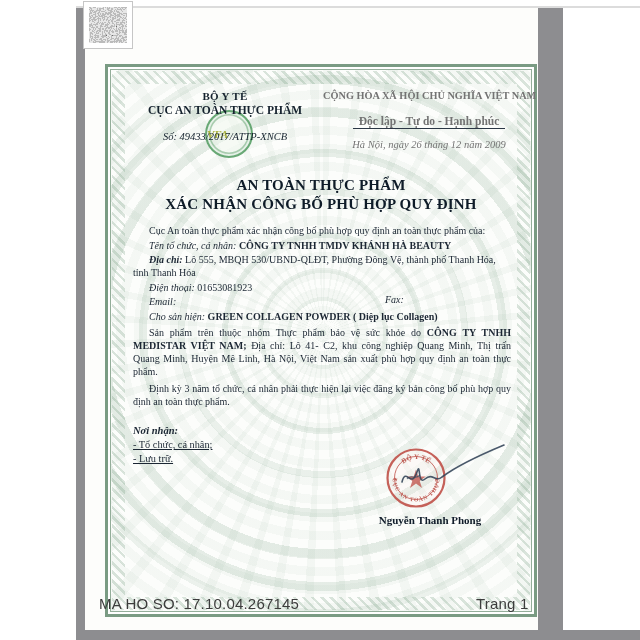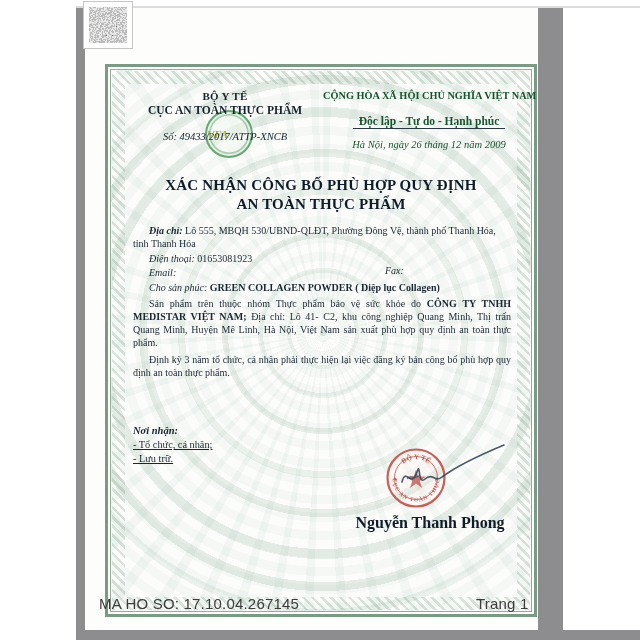--- a/index.html
+++ b/index.html
@@ -36,21 +36,21 @@
         border-image:repeating-linear-gradient(45deg, rgba(126,163,136,.28) 0 2.5px, transparent 2.5px 6.5px) 13;}
   .hleft{position:absolute;left:130px;top:90px;width:190px;text-align:center;color:#15222e;z-index:2;}
   .hl1{font-weight:bold;font-size:11px;letter-spacing:.3px;}
   .hl2{font-weight:bold;font-size:11.5px;margin-top:2px;}
   .hnum{font-style:italic;font-size:10.5px;margin-top:15px;font-family:Liberation Serif, serif;}
   .vfa{position:absolute;left:205px;top:110px;width:44px;height:44px;border-radius:50%;
        border:2.5px solid rgba(58,141,75,.75);background:rgba(240,247,238,.5);
        box-shadow:inset 0 0 0 2px rgba(255,255,255,.7), inset 0 0 0 3.5px rgba(58,141,75,.4);
        display:flex;align-items:center;
        font-style:italic;font-weight:bold;font-size:11px;color:#a9b13c;z-index:1;}
-  .hright{position:absolute;left:323px;top:90px;width:212px;text-align:center;color:#14532d;z-index:2;}
+  .hright{position:absolute;left:323px;top:90px;width:212px;text-align:center;color:#737373;z-index:2;}
   .hr1{font-weight:bold;font-size:10.3px;white-space:nowrap;}
   .hr2{font-weight:bold;font-size:11.5px;display:inline-block;padding:0 6px 1px;
        border-bottom:1.2px solid #2a3644;margin-top:14px;}
   .hr3{font-style:italic;font-size:10.5px;margin-top:10px;}
   .title{position:absolute;left:105px;top:176px;width:432px;text-align:center;font-weight:bold;
          font-size:15px;line-height:1.25;color:#0e1b28;letter-spacing:.2px;z-index:2;}
   .body{position:absolute;left:133px;top:224px;width:378px;font-size:10px;line-height:13px;
         color:#1b2633;z-index:2;}
   .fld{text-indent:16px;margin-bottom:1.5px;position:relative;}
   .para{text-indent:16px;text-align:justify;margin-top:3.5px;}
@@ -58,21 +58,21 @@
   .bi{font-style:italic;font-weight:bold;}
   .bd{font-weight:bold;}
   .fax{position:absolute;left:236px;top:12px;font-style:italic;}
   .noi{position:absolute;left:133px;top:424px;font-size:10.5px;line-height:14px;z-index:2;}
   .noi-items{font-size:10.3px;text-decoration:underline;}
   .ct{position:absolute;left:355px;top:430px;width:150px;text-align:center;font-weight:bold;
       font-size:12px;letter-spacing:.5px;color:#15222e;z-index:2;}
   .seal-svg{position:absolute;left:384px;top:446px;width:64px;height:64px;opacity:.9;z-index:2;}
   .sig-svg{position:absolute;left:392px;top:436px;width:118px;height:60px;z-index:3;}
   .name{position:absolute;left:350px;top:514px;width:160px;text-align:center;font-weight:bold;
-        font-size:16px;color:#101c2a;z-index:2;}
+        font-size:11px;color:#101c2a;z-index:2;}
   .docfoot{position:absolute;font-family:"Liberation Sans",sans-serif;font-size:15px;
            color:#3c3c3c;z-index:4;letter-spacing:.2px;}
   #foot-code{left:99px;top:595px;}
   #foot-page{left:476px;top:595px;}
 </style>
 </head>
 <body>
 
 <div class="canvas">
   <div id="topline"></div>
@@ -117,37 +117,42 @@
     </div>
   </div>
 
   <div class="hright">
     <div class="hr1">CỘNG HÒA XÃ HỘI CHỦ NGHĨA VIỆT NAM</div>
     <div><span class="hr2">Độc lập - Tự do - Hạnh phúc</span></div>
     <div class="hr3">Hà Nội, ngày 26 tháng 12 năm 2009</div>
   </div>
 
   <div class="title">
+    <div>AN TOÀN THỰC PHẨM</div>
     <div>XÁC NHẬN CÔNG BỐ PHÙ HỢP QUY ĐỊNH</div>
-    <div>AN TOÀN THỰC PHẨM</div>
   </div>
 
   <div class="body">
+    <div class="fld">Cục An toàn thực phẩm xác nhận công bố phù hợp quy định an toàn thực phẩm của:</div>
+    <div class="fld">
+      <span class="it">Tên tổ chức, cá nhân:</span>
+      <span class="bd">CÔNG TY TNHH TMDV KHÁNH HÀ BEAUTY</span>
+    </div>
     <div class="fld">
       <span class="bi">Địa chỉ:</span>
       <span>Lô 555, MBQH 530/UBND-QLĐT, Phường Đông Vệ, thành phố Thanh Hóa, tỉnh Thanh Hóa</span>
     </div>
     <div class="fld">
       <span class="it">Điện thoại:</span>
       <span>01653081923</span>
       <span class="fax">Fax:</span>
     </div>
     <div class="fld it">Email:</div>
     <div class="fld">
-      <span class="it">Cho sản phúc:</span>
+      <span class="it">Cho sản hiện:</span>
       <span class="bd">GREEN COLLAGEN POWDER ( Diệp lục Collagen)</span>
     </div>
     <div class="para">
       <span>Sản phẩm trên thuộc nhóm Thực phẩm bảo vệ sức khỏe do </span><span class="bd">CÔNG TY TNHH MEDISTAR VIỆT NAM;</span><span> Địa chỉ: Lô 41- C2, khu công nghiệp Quang Minh, Thị trấn Quang Minh, Huyện Mê Linh, Hà Nội, Việt Nam sản xuất phù hợp quy định an toàn thực phẩm.</span>
     </div>
     <div class="para">Định kỳ 3 năm tổ chức, cá nhân phải thực hiện lại việc đăng ký bản công bố phù hợp quy định an toàn thực phẩm.</div>
   </div>
 
   <div class="noi">
     <div class="bi">Nơi nhận:</div>

